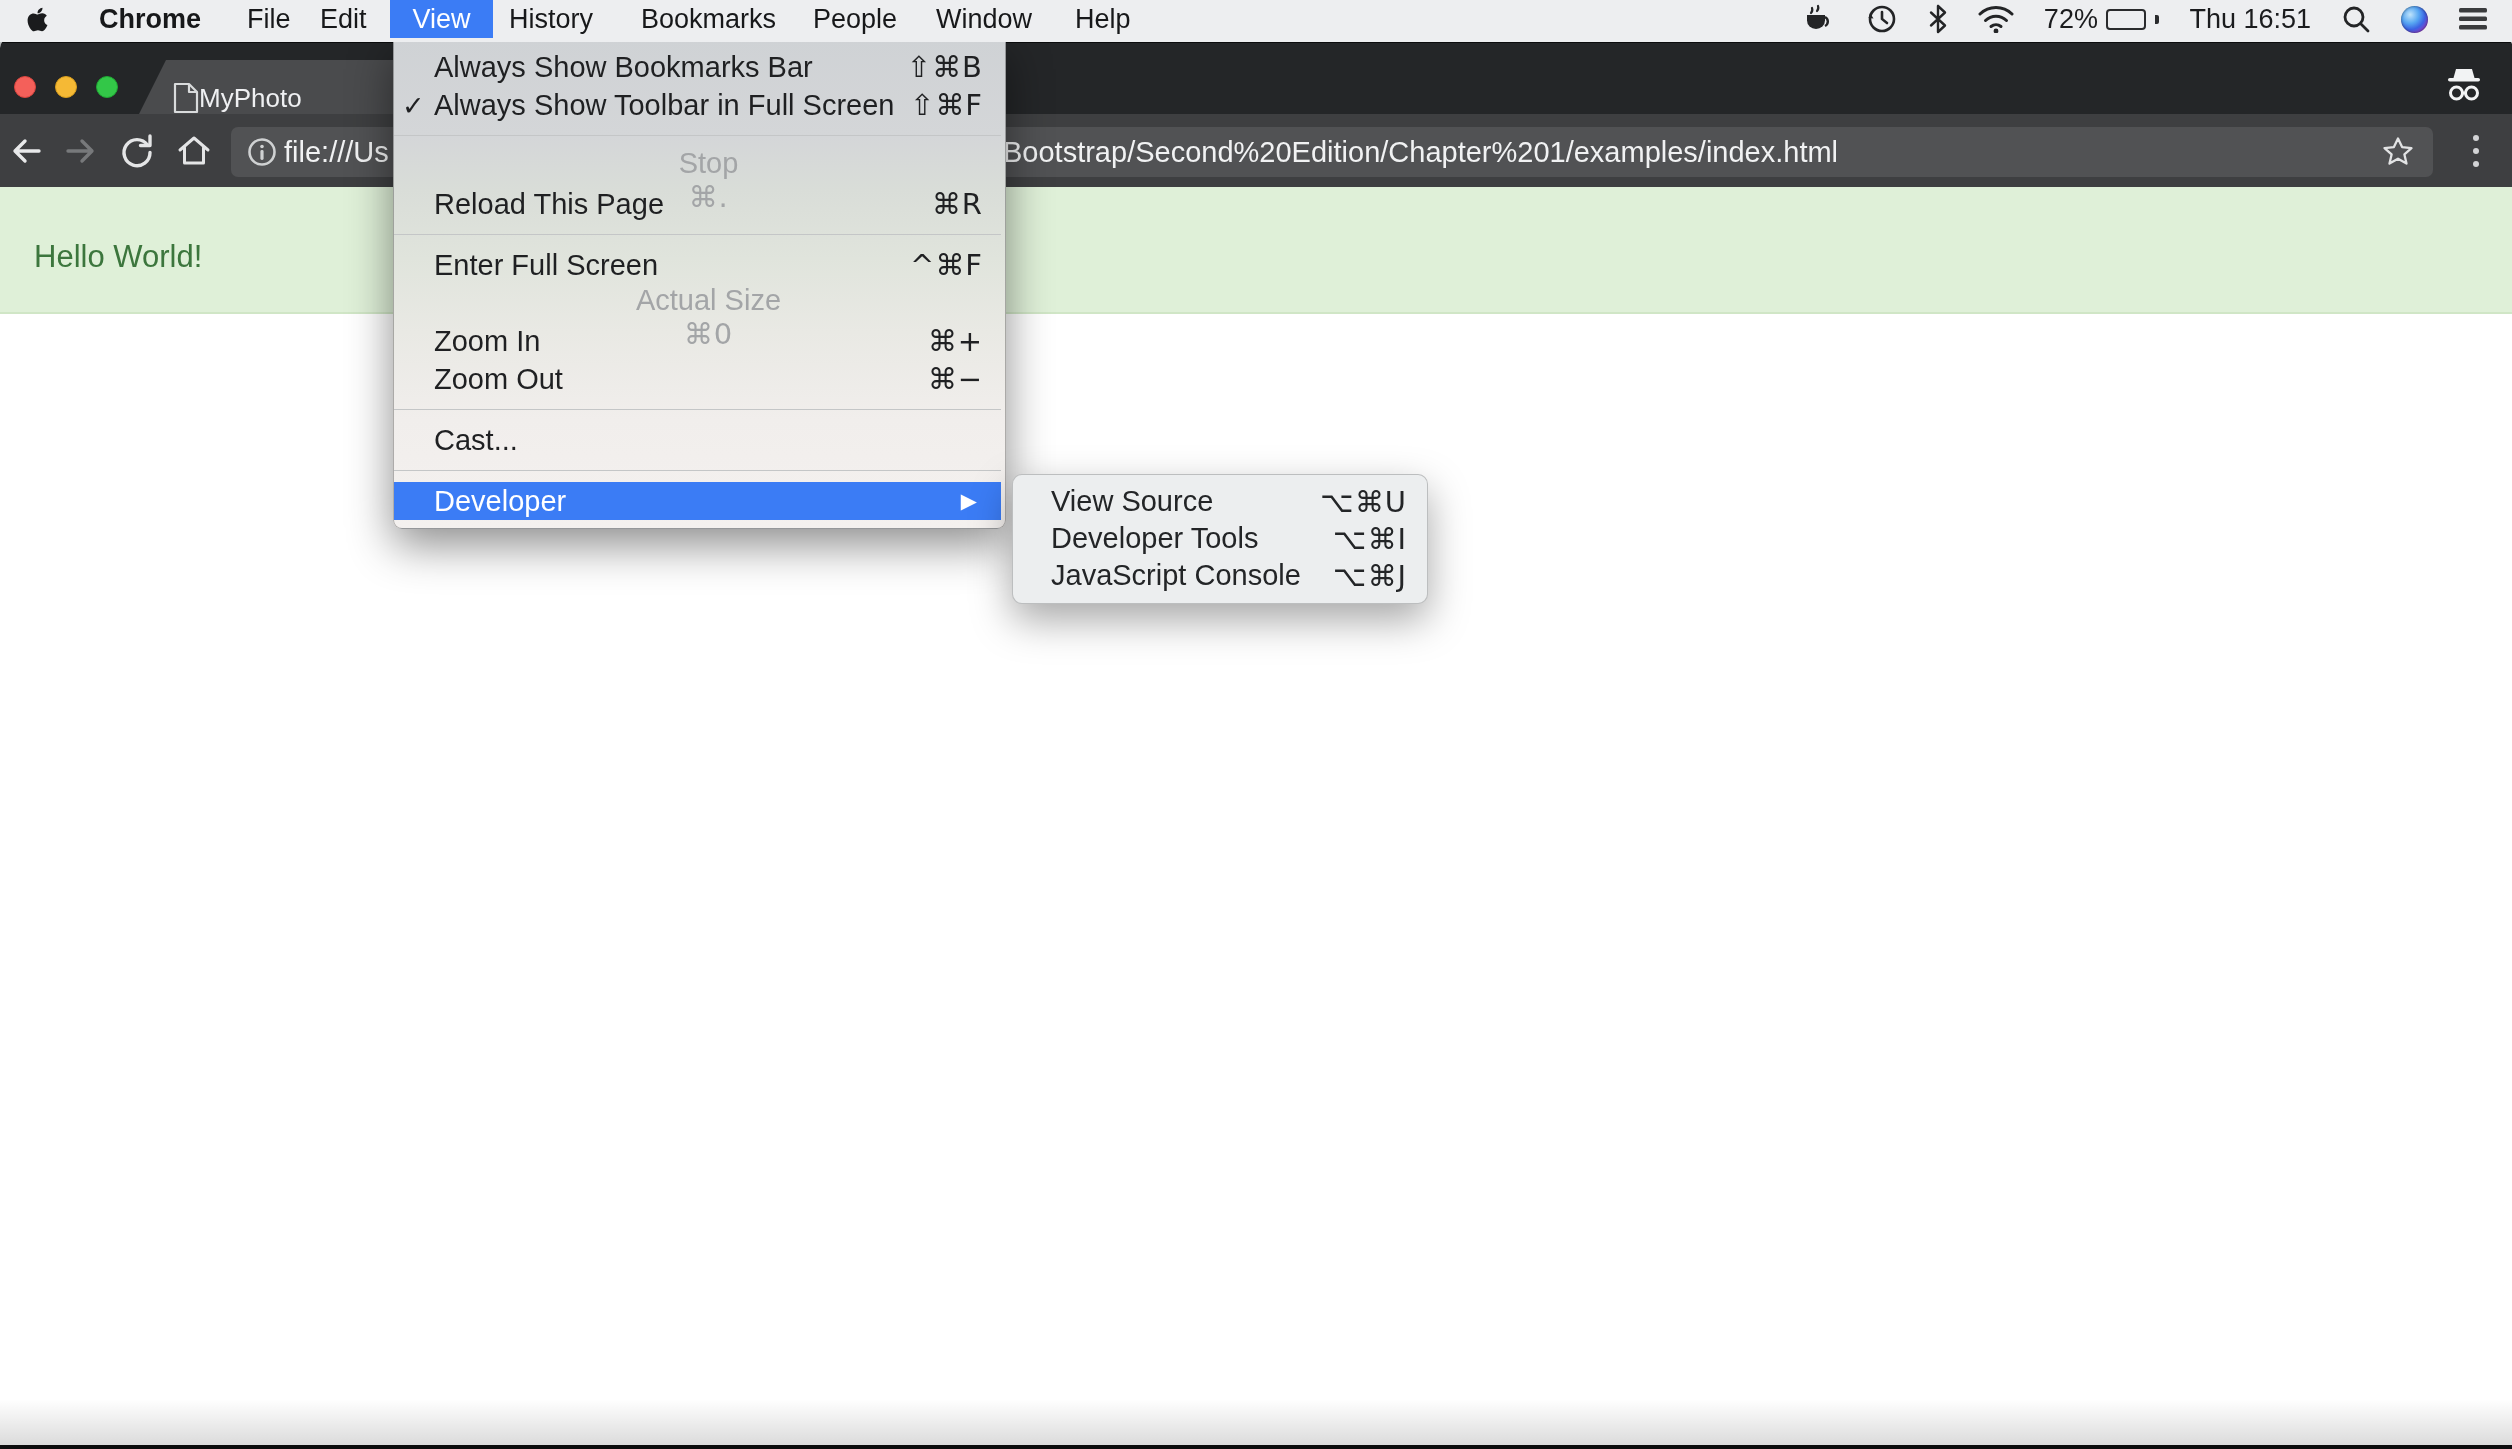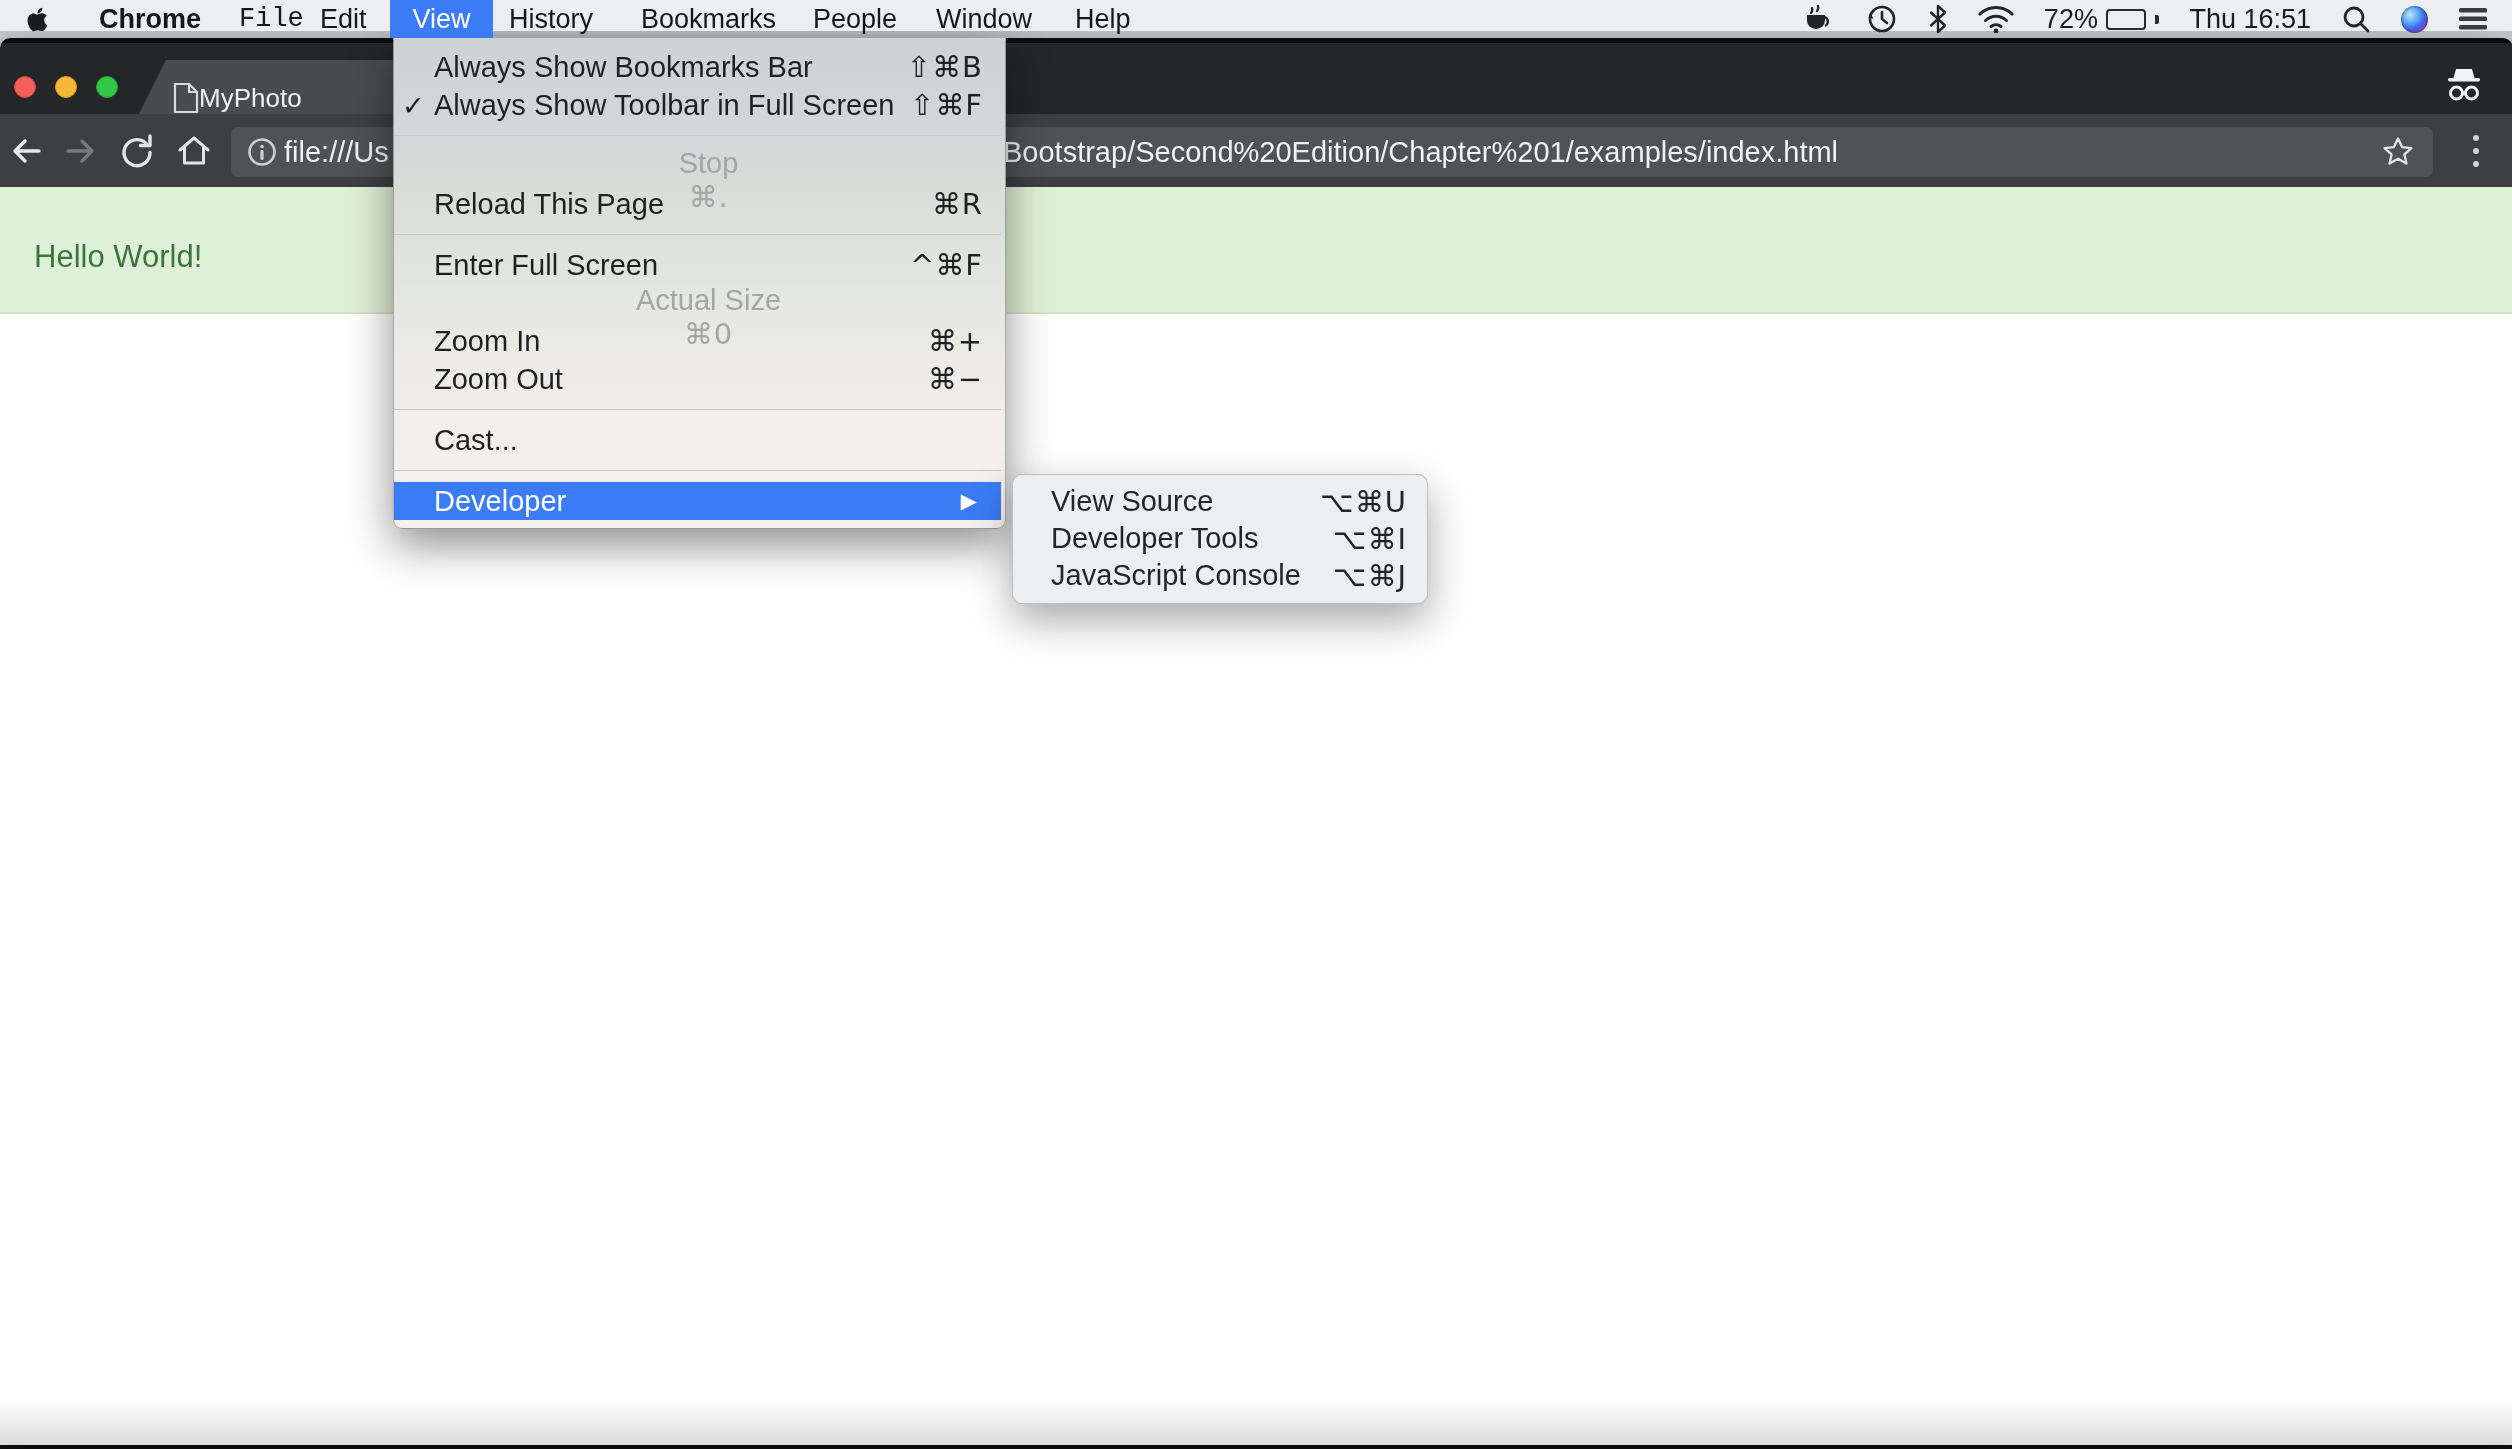--- a/index.html
+++ b/index.html
@@ -6,21 +6,21 @@
   html,body { width:2513px; height:1449px; }
   body { font-family:"Liberation Sans", sans-serif; overflow:hidden; }
 
   .screen {
     position:relative; width:2513px; height:1449px; overflow:hidden;
     background:linear-gradient(180deg,#c9cbcd 0px,#c2c4c6 178px,#97989a 693px,#3a3b3d 1238px,#161617 1416px,#131314 1449px);
   }
 
   
   .menubar {
-    position:absolute; top:0; left:0; width:2513px; height:31px;
+    position:absolute; top:0; left:0; width:2513px; height:42px;
     background:#edeef0; color:#17181a; font-size:27px; z-index:200;
   }
   .mb-item {
     position:absolute; top:0; height:38px; display:flex; align-items:center;
     padding:0 19px; white-space:nowrap;
   }
   .mb-item.app-name { font-weight:bold; }
   .mb-item.active { background:#3b7cf5; color:#ffffff; justify-content:center; }
   .apple-glyph svg { display:block; }
 
@@ -137,21 +137,21 @@
 
   <div class="menubar">
     <div class="mb-item apple-glyph" style="left:7px;">
       <span>
         <svg width="23" height="27" viewBox="0 0 384 512">
             <path fill="#1a1b1d" d="M318.7 268.7c-.2-36.7 16.4-64.4 50-84.8-18.8-26.9-47.2-41.7-84.7-44.6-35.5-2.8-74.3 20.7-88.5 20.7-15 0-49.4-19.7-76.4-19.7C63.3 141.2 4 184.8 4 273.5c0 26.2 4.8 53.3 14.4 81.2 12.8 36.7 59 126.7 107.2 125.2 25.2-.6 43-17.9 75.8-17.9 31.8 0 48.3 17.9 76.4 17.9 48.6-.7 90.4-82.5 102.6-119.3-65.2-30.7-61.7-90-61.7-91.9zm-56.6-164.2c27.3-32.4 24.8-61.9 24-72.5-24.1 1.4-52 16.4-67.9 34.9-17.5 19.8-27.8 44.3-25.6 71.9 26.1 2 49.9-11.4 69.5-34.3z"></path>
           </svg>
       </span>
     </div>
     <div class="mb-item app-name" style="left:80px;">Chrome</div>
-    <div class="mb-item" style="left:220px;font-family:Liberation Mono, monospace;">File</div>
+    <div class="mb-item" style="left:228px;">File</div>
     <div class="mb-item" style="left:301px;">Edit</div>
     <div class="mb-item active" style="left:390px; width:103px;">View</div>
     <div class="mb-item" style="left:490px;">History</div>
     <div class="mb-item" style="left:622px;">Bookmarks</div>
     <div class="mb-item" style="left:794px;">People</div>
     <div class="mb-item" style="left:917px;">Window</div>
     <div class="mb-item" style="left:1056px;">Help</div>
 
     <div class="statusbar">
       <div class="status-item">

